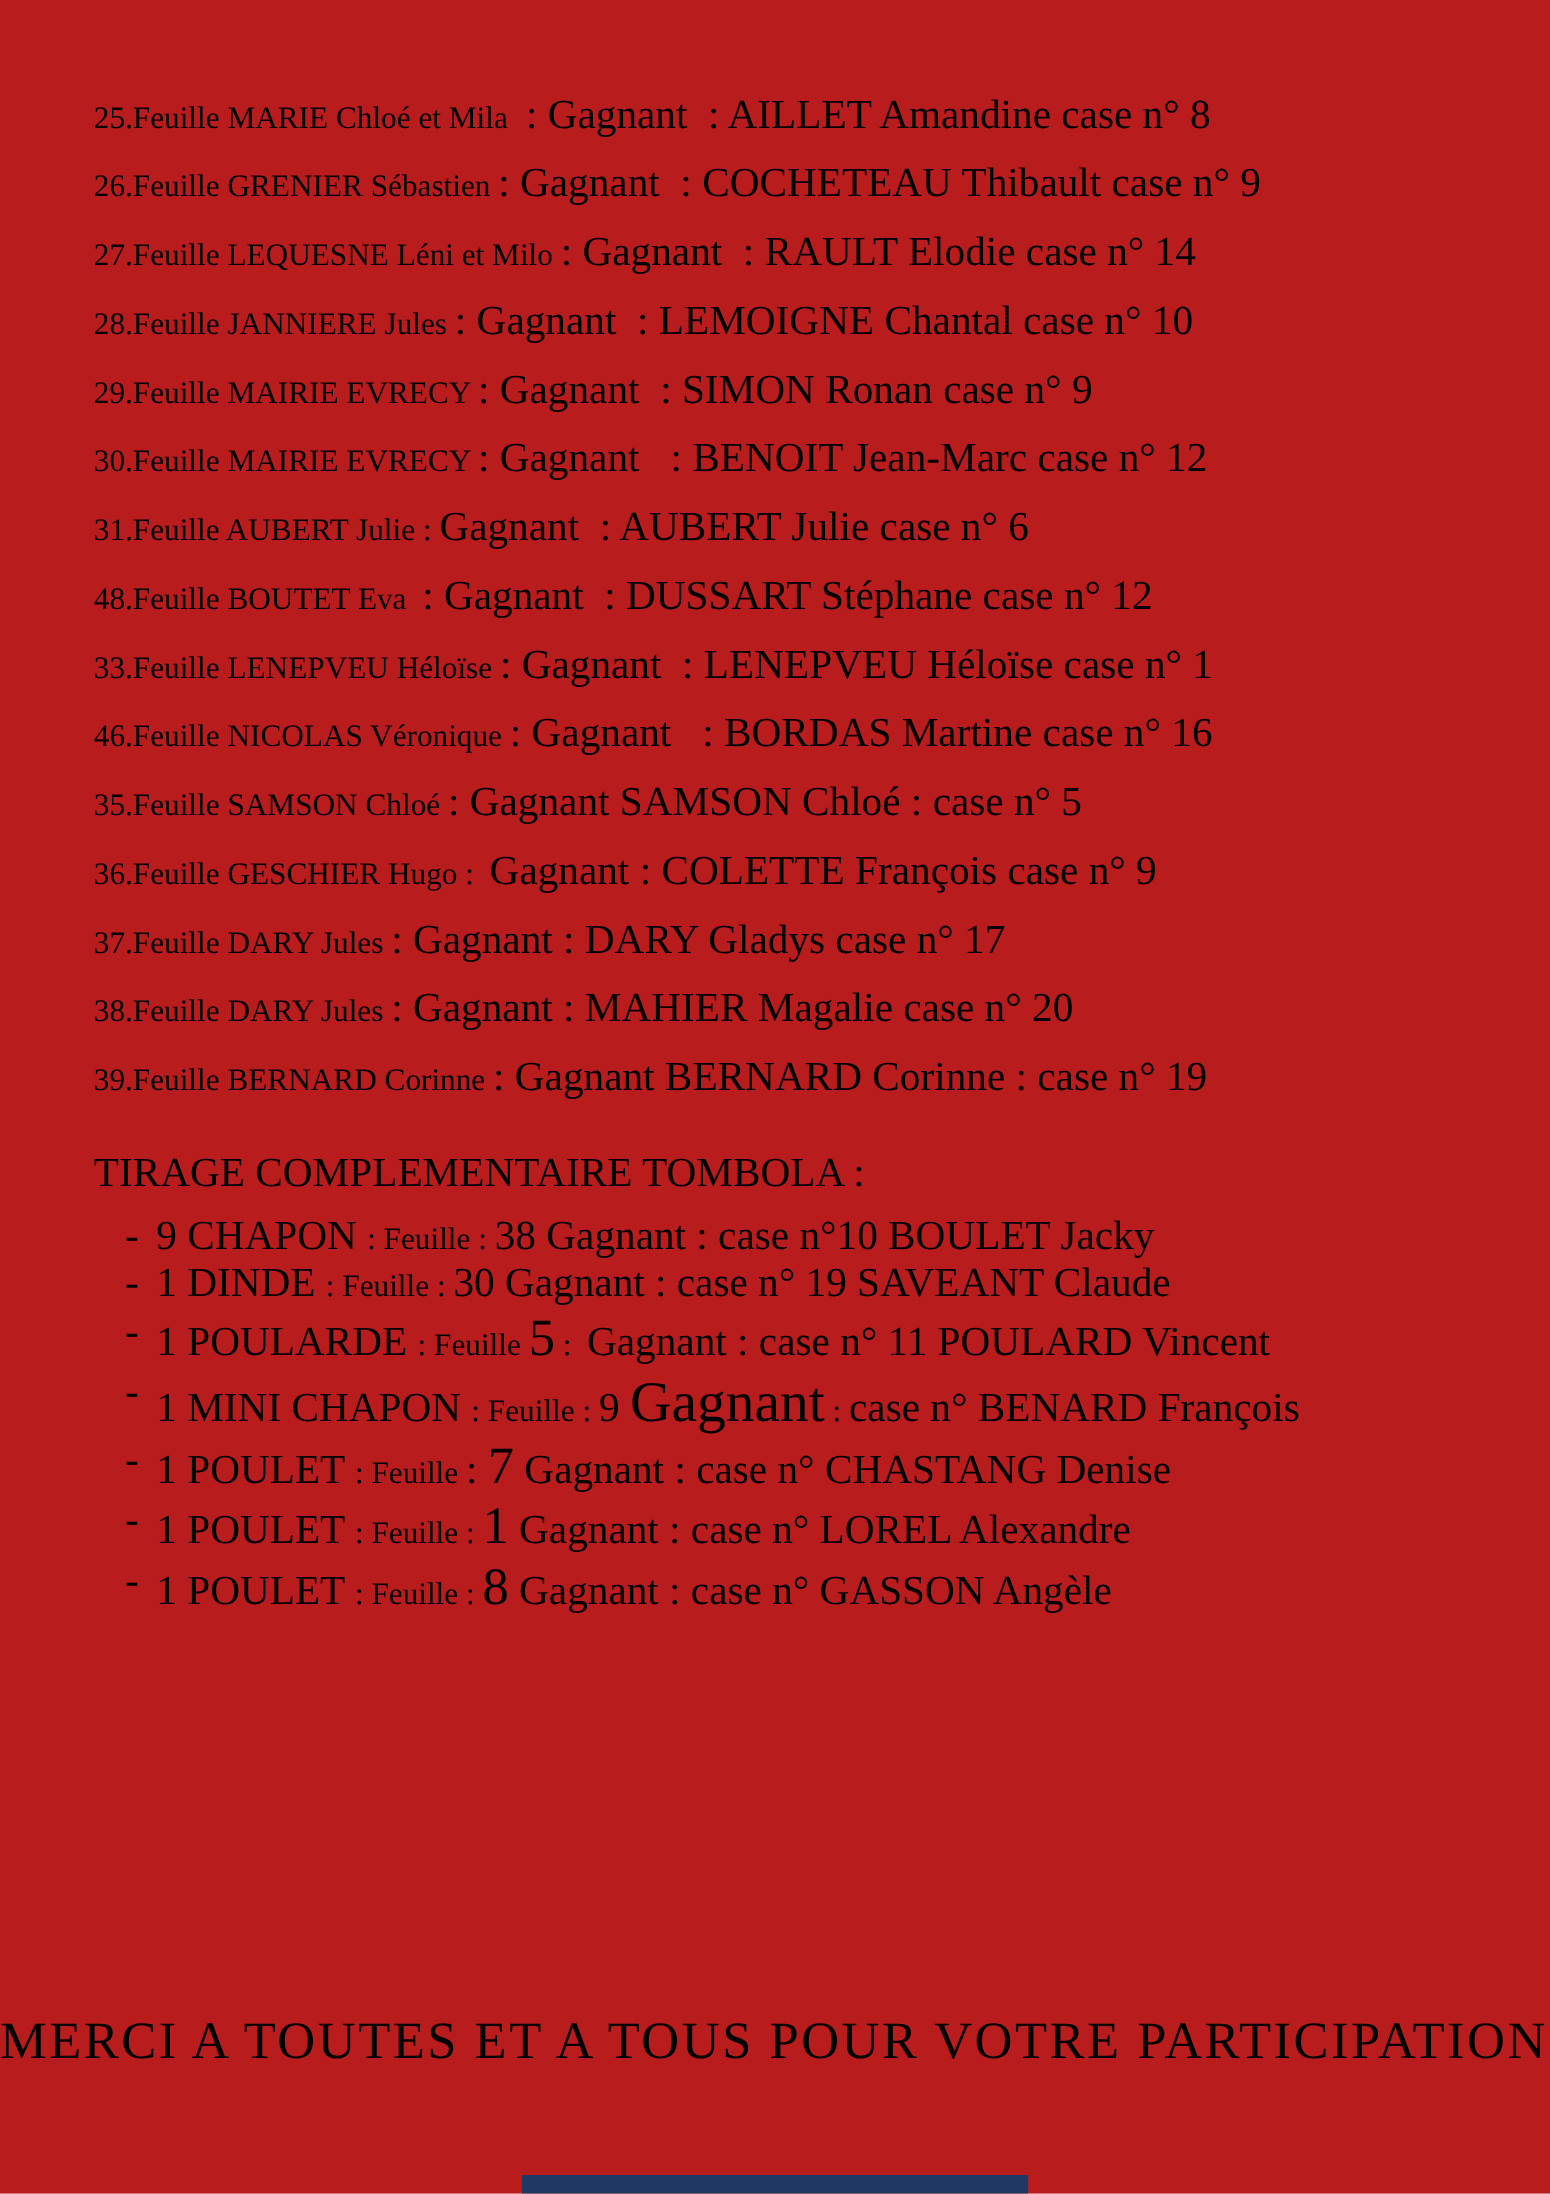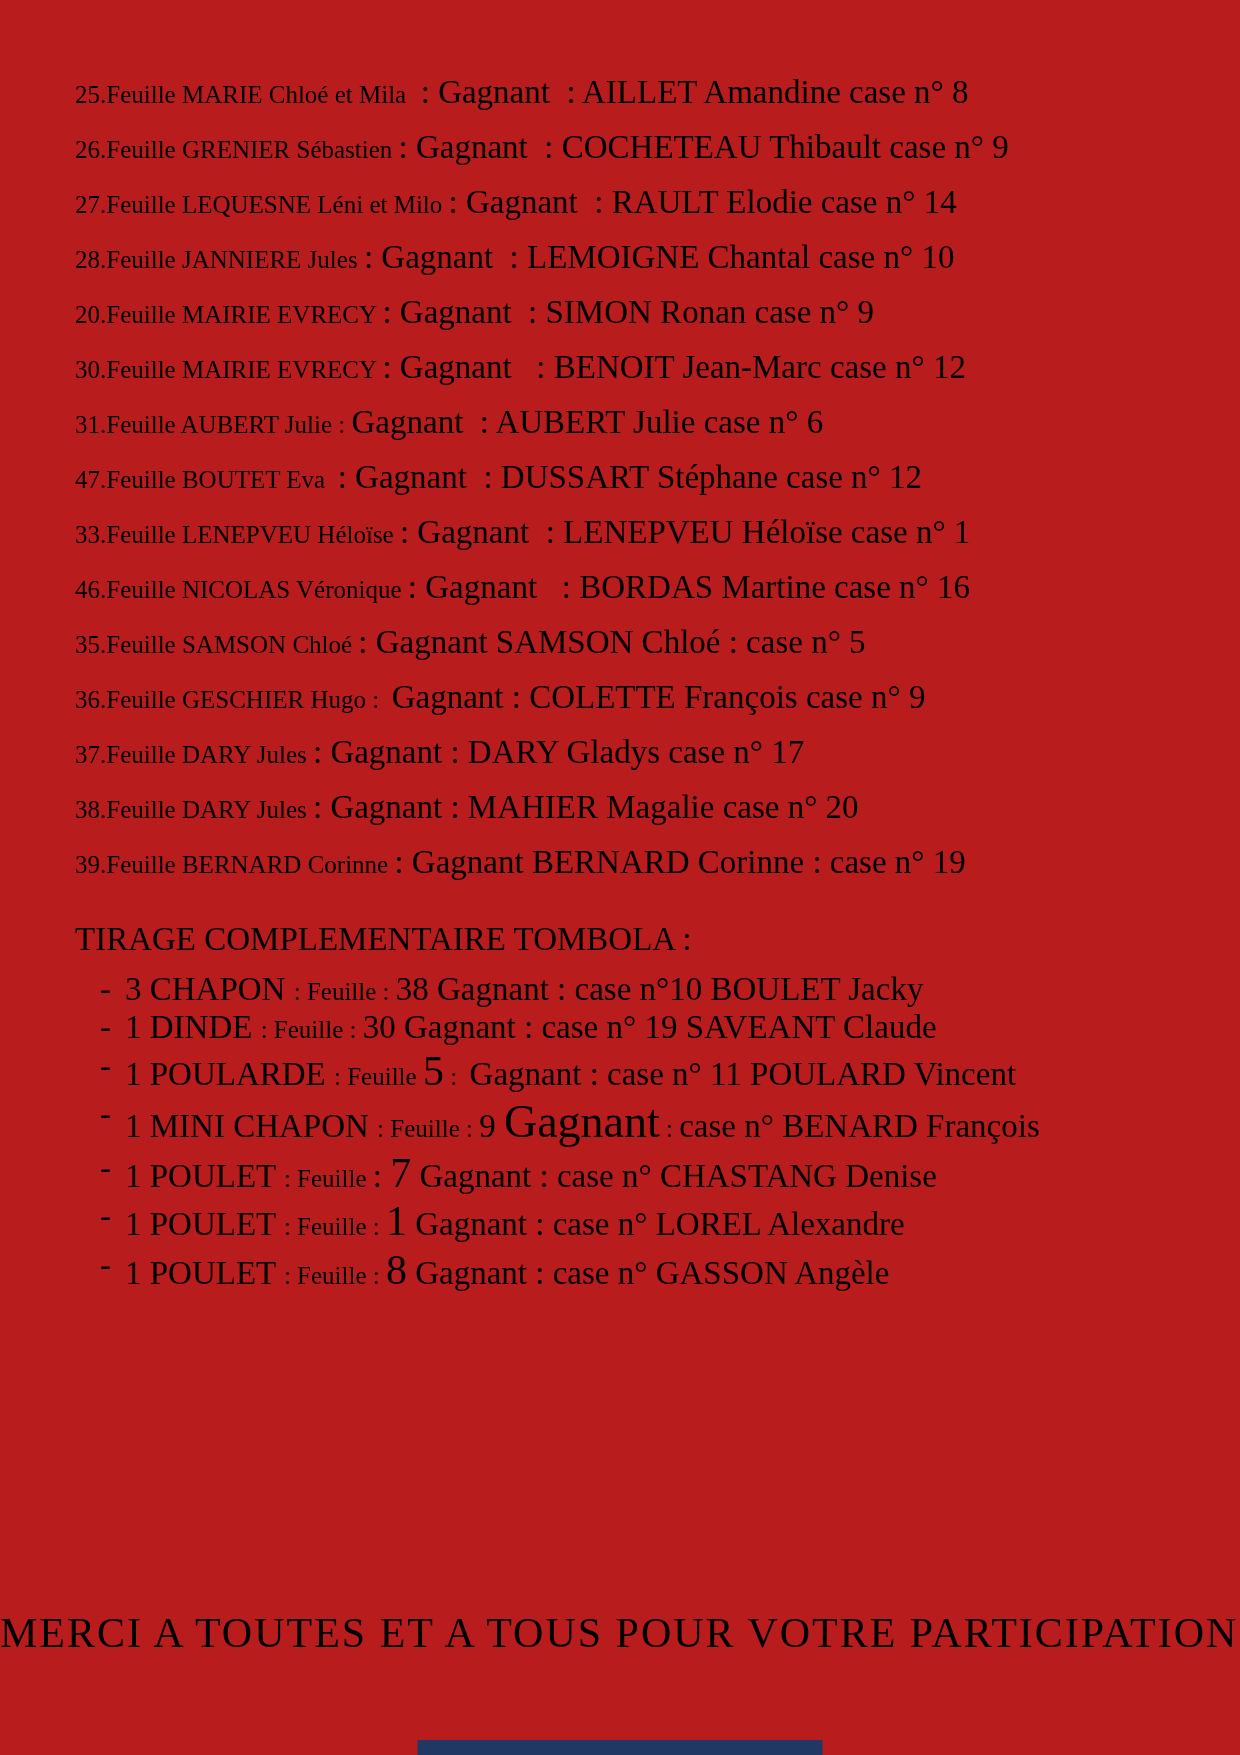--- a/index.html
+++ b/index.html
@@ -88,37 +88,37 @@
 </head>
 <body>
 
 <div class="page">
 
   <div class="winners" id="winners-list">
       <div class="winner-line"><span class="sm">25.Feuille MARIE Chloé et Mila </span><span class="lg"> : Gagnant  : AILLET Amandine case n° 8</span></div>
       <div class="winner-line"><span class="sm">26.Feuille GRENIER Sébastien </span><span class="lg">: Gagnant  : COCHETEAU Thibault case n° 9</span></div>
       <div class="winner-line"><span class="sm">27.Feuille LEQUESNE Léni et Milo </span><span class="lg">: Gagnant  : RAULT Elodie case n° 14</span></div>
       <div class="winner-line"><span class="sm">28.Feuille JANNIERE Jules </span><span class="lg">: Gagnant  : LEMOIGNE Chantal case n° 10</span></div>
-      <div class="winner-line"><span class="sm">20.Feuille MAIRIE EVRECY </span><span class="lg">: Gagnant  : SIMON Ronan case n° 9</span></div>
+      <div class="winner-line"><span class="sm">29.Feuille MAIRIE EVRECY </span><span class="lg">: Gagnant  : SIMON Ronan case n° 9</span></div>
       <div class="winner-line"><span class="sm">30.Feuille MAIRIE EVRECY </span><span class="lg">: Gagnant   : BENOIT Jean-Marc case n° 12</span></div>
       <div class="winner-line"><span class="sm">31.Feuille AUBERT Julie : </span><span class="lg">Gagnant  : AUBERT Julie case n° 6</span></div>
-      <div class="winner-line"><span class="sm">47.Feuille BOUTET Eva  </span><span class="lg">: Gagnant  : DUSSART Stéphane case n° 12</span></div>
+      <div class="winner-line"><span class="sm">48.Feuille BOUTET Eva  </span><span class="lg">: Gagnant  : DUSSART Stéphane case n° 12</span></div>
       <div class="winner-line"><span class="sm">33.Feuille LENEPVEU Héloïse </span><span class="lg">: Gagnant  : LENEPVEU Héloïse case n° 1</span></div>
       <div class="winner-line"><span class="sm">46.Feuille NICOLAS Véronique </span><span class="lg">: Gagnant   : BORDAS Martine case n° 16</span></div>
       <div class="winner-line"><span class="sm">35.Feuille SAMSON Chloé </span><span class="lg">: Gagnant SAMSON Chloé : case n° 5</span></div>
       <div class="winner-line"><span class="sm">36.Feuille GESCHIER Hugo :  </span><span class="lg">Gagnant : COLETTE François case n° 9</span></div>
       <div class="winner-line"><span class="sm">37.Feuille DARY Jules </span><span class="lg">: Gagnant : DARY Gladys case n° 17</span></div>
       <div class="winner-line"><span class="sm">38.Feuille DARY Jules </span><span class="lg">: Gagnant : MAHIER Magalie case n° 20</span></div>
       <div class="winner-line"><span class="sm">39.Feuille BERNARD Corinne </span><span class="lg">: Gagnant BERNARD Corinne : case n° 19</span></div>
     </div>
 
   <div class="tombola-title">TIRAGE COMPLEMENTAIRE TOMBOLA :</div>
 
   <div class="tombola-list" id="tombola-list">
-      <div class="tombola-item"><span class="dash">-</span><span class="lg">3 CHAPON </span><span class="sm">: Feuille : </span><span class="lg">38 Gagnant : case n°10 BOULET Jacky</span></div>
+      <div class="tombola-item"><span class="dash">-</span><span class="lg">9 CHAPON </span><span class="sm">: Feuille : </span><span class="lg">38 Gagnant : case n°10 BOULET Jacky</span></div>
       <div class="tombola-item"><span class="dash">-</span><span class="lg">1 DINDE </span><span class="sm">: Feuille : </span><span class="lg">30 Gagnant : case n° 19 SAVEANT Claude</span></div>
       <div class="tombola-item"><span class="dash">-</span><span class="lg">1 POULARDE </span><span class="sm">: Feuille </span><span class="xl">5</span><span class="sm"> :  </span><span class="lg">Gagnant : case n° 11 POULARD Vincent</span></div>
       <div class="tombola-item"><span class="dash">-</span><span class="lg">1 MINI CHAPON </span><span class="sm">: Feuille : </span><span class="lg">9 </span><span class="xxl">Gagnant</span><span class="sm"> : </span><span class="lg">case n° BENARD François</span></div>
       <div class="tombola-item"><span class="dash">-</span><span class="lg">1 POULET </span><span class="sm">: Feuille </span><span class="lg">: </span><span class="xl">7</span><span class="lg"> Gagnant : case n° CHASTANG Denise</span></div>
       <div class="tombola-item"><span class="dash">-</span><span class="lg">1 POULET </span><span class="sm">: Feuille : </span><span class="xl">1</span><span class="lg"> Gagnant : case n° LOREL Alexandre</span></div>
       <div class="tombola-item"><span class="dash">-</span><span class="lg">1 POULET </span><span class="sm">: Feuille : </span><span class="xl">8</span><span class="lg"> Gagnant : case n° GASSON Angèle</span></div>
     </div>
 
   <div class="footer">MERCI A TOUTES ET A TOUS POUR VOTRE PARTICIPATION</div>
 

